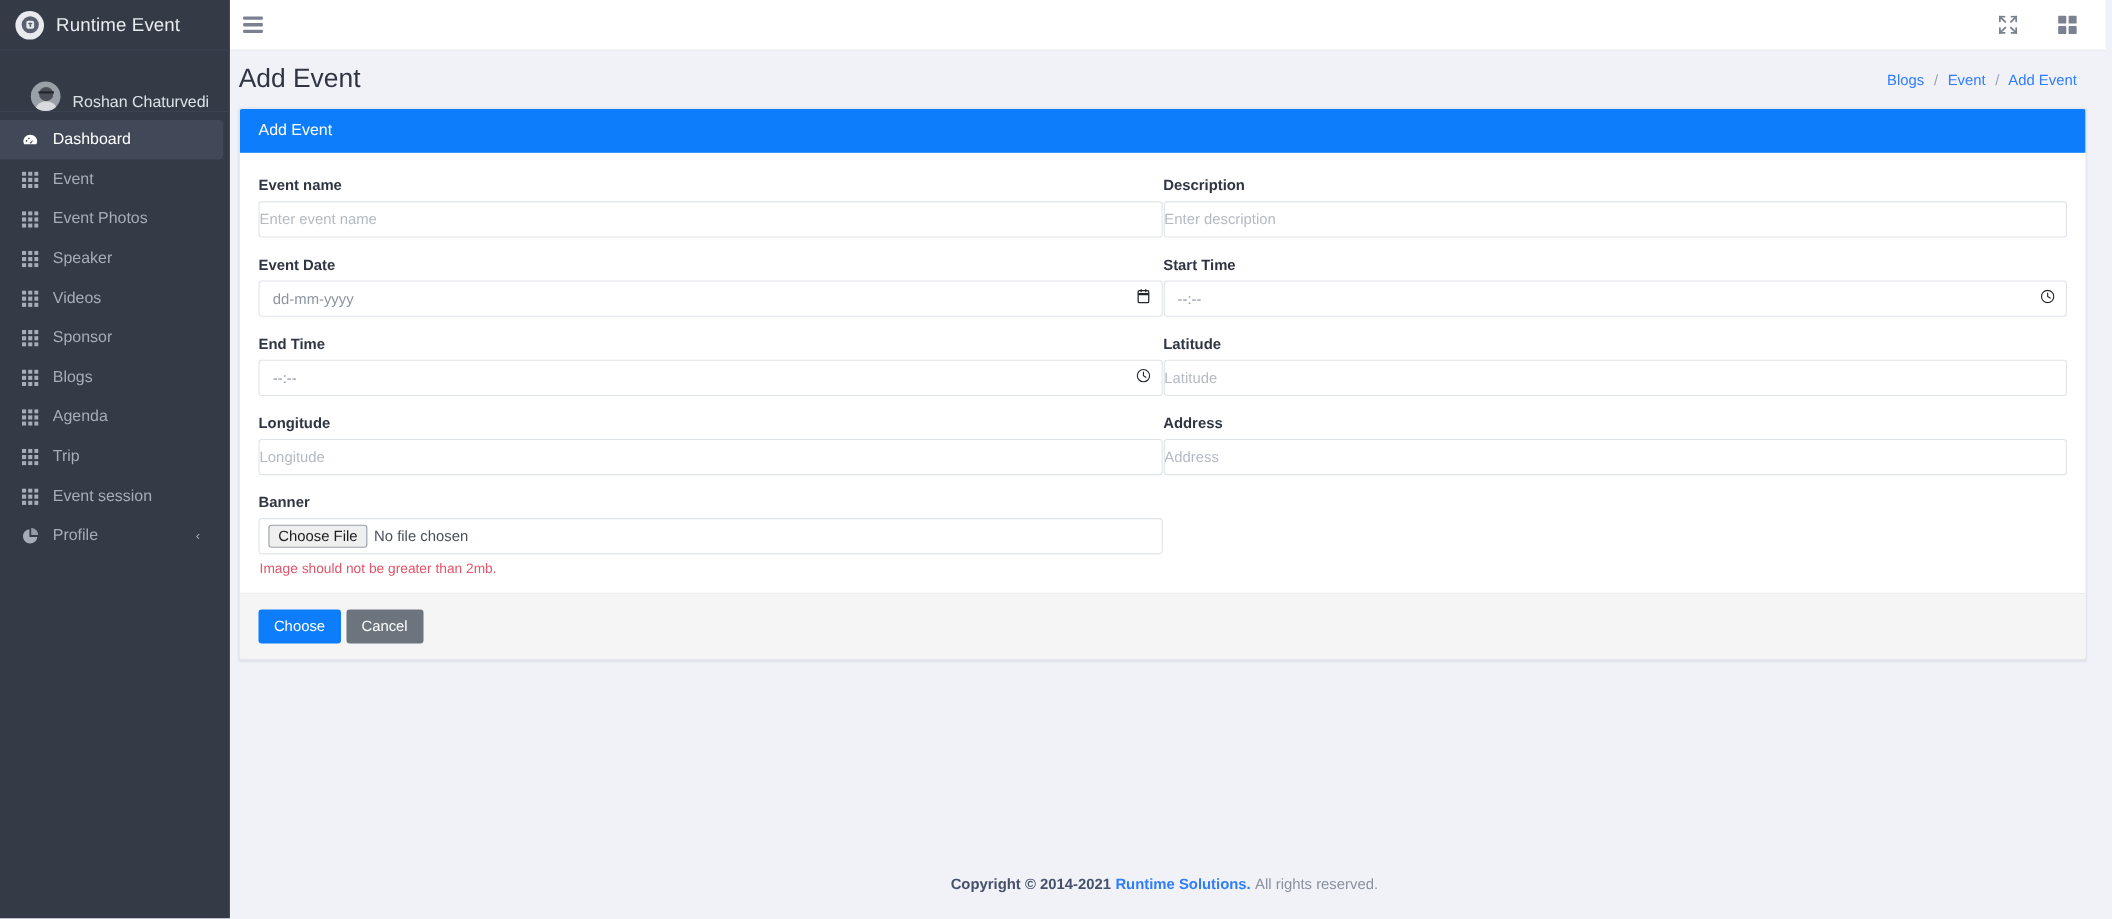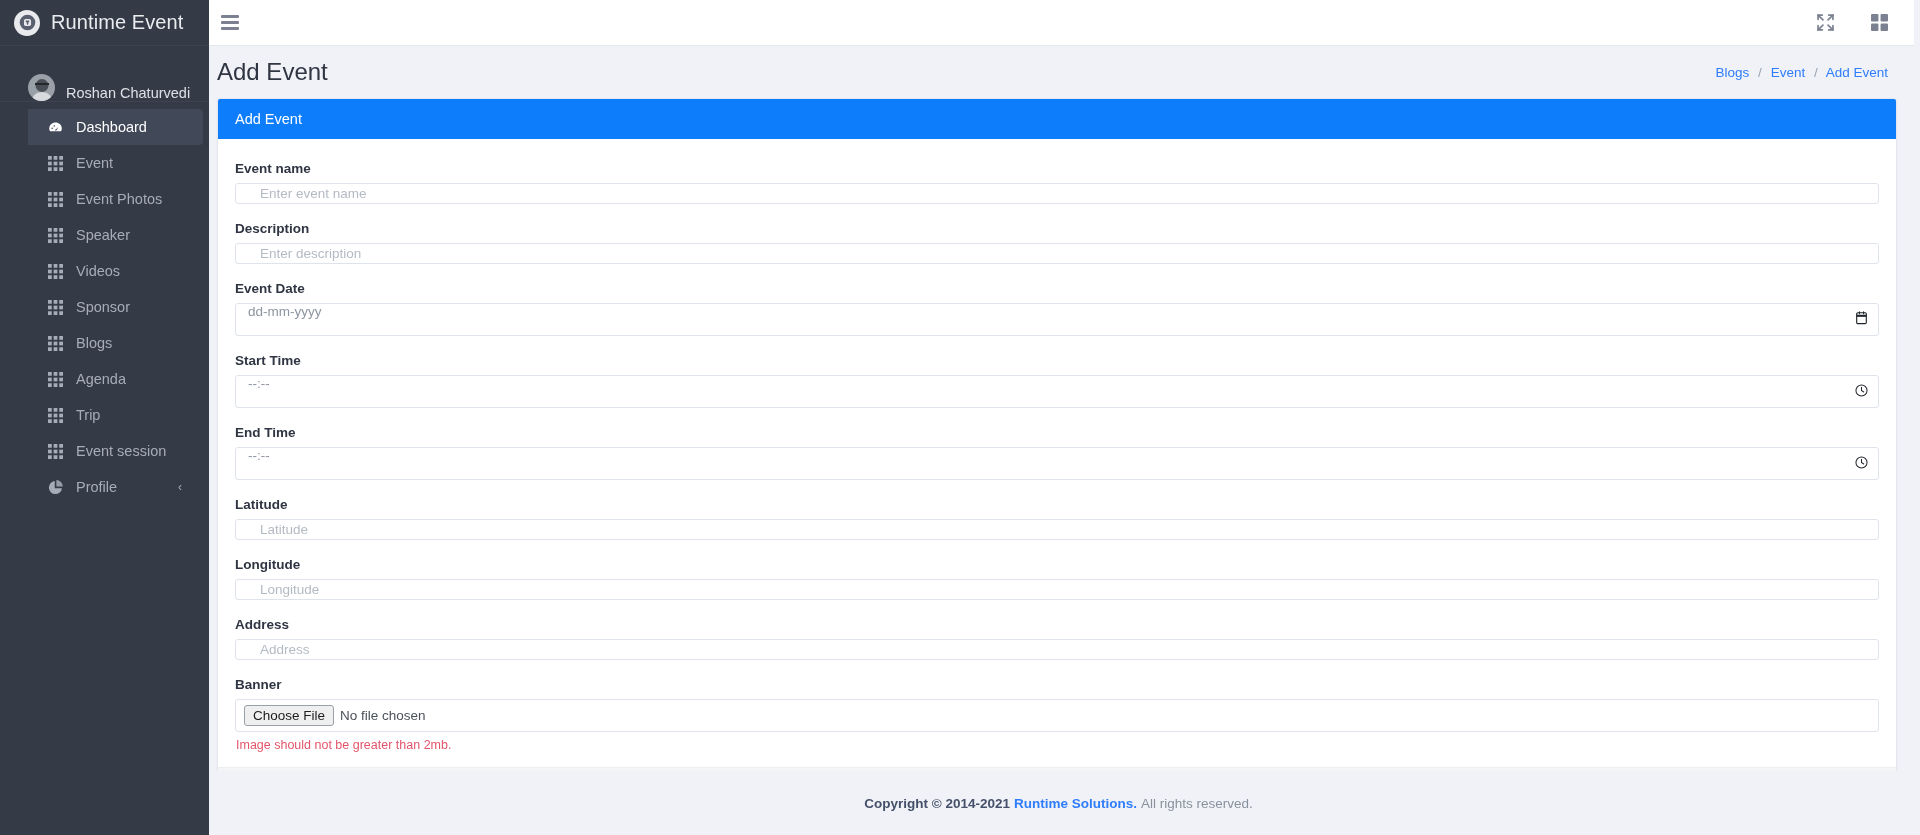--- a/index.html
+++ b/index.html
@@ -27,21 +27,21 @@
     border-bottom: 1px solid #3d4350;
   }
   .brand-logo {
     width: 26px; height: 26px; border-radius: 50%;
     background: #e8eaed;
     display: flex; align-items: center; justify-content: center;
     flex: none;
   }
   .brand-logo svg { display: block; }
   .brand-title {
-    color: #e9ecef; font-size: 20px; margin-left: 11px;
+    color: #e9ecef; font-size: 17px; margin-left: 11px;
     letter-spacing: .1px;
   }
 
   .user-block {
     height: 56px;
     display: flex; align-items: flex-end;
     padding-left: 28px;
     border-bottom: 1px solid #3d4350;
   }
   .avatar {
@@ -63,21 +63,21 @@
   }
   .avatar .glasses {
     position: absolute; left: 50%; top: 9px;
     transform: translateX(-50%);
     width: 14px; height: 4px;
     border-top: 2px solid #23262b;
     z-index: 3;
   }
   .user-name { color: #dde1e6; font-size: 14.5px; margin-left: 11px; }
 
-  .nav { padding-top: 7px; margin-left: 28px; }
+  .nav { padding-top: 7px; }
   .nav-item {
     display: flex; align-items: center;
     height: 36px;
     margin: 0 6px 0 0;
     padding-left: 20px;
     color: #a7adb8;
     font-size: 14.5px;
     border-radius: 0 4px 4px 0;
     cursor: pointer;
     position: relative;
@@ -133,50 +133,50 @@
   }
   .card-header {
     background: #0d7dfc; color: #fff;
     font-size: 14.5px; font-weight: 400;
     padding: 12px 17px;
   }
   .card-body { background: #ffffff; padding: 14px 17px 6px 17px; }
 
   .form-grid {
     display: grid;
-    grid-template-columns: 1fr;
+    grid-template-columns: 1fr 1fr;
     column-gap: 1px;
   }
   .form-group { margin-bottom: 9px; }
   .form-label {
     display: block;
     font-size: 13.5px; font-weight: bold; color: #2f3542;
     margin: 8px 0 7px 0;
   }
   .form-control {
-    width: 100%; height: 21px;
+    width: 100%; height: 33px;
     border: 1px solid #dfe3ea; border-radius: 3px;
-    padding: 0 24px;
+    padding: 0 0;
     font-size: 13.5px; color: #404040;
     background: #fff; outline: none;
     font-family: "Liberation Sans", sans-serif;
   }
   .form-control::placeholder { color: #b4bac4; }
 
   .inp-wrap { position: relative; }
   .inp-icon {
     position: absolute; right: 11px; top: 50%;
     transform: translateY(-50%);
     color: #46505f; pointer-events: none;
   }
   .pseudo-input {
     width: 100%; height: 33px;
     border: 1px solid #dfe3ea; border-radius: 3px;
     background: #fff;
-    display: flex; align-items: flex-start;
+    display: flex; align-items: center;
     padding: 0 12px;
     font-size: 13.5px; color: #8d95a1;
   }
   .file-wrap {
     width: 100%; height: 33px;
     border: 1px solid #dfe3ea; border-radius: 3px;
     background: #fff; display: flex; align-items: center;
     padding: 0 4px;
   }
   .file-btn {

